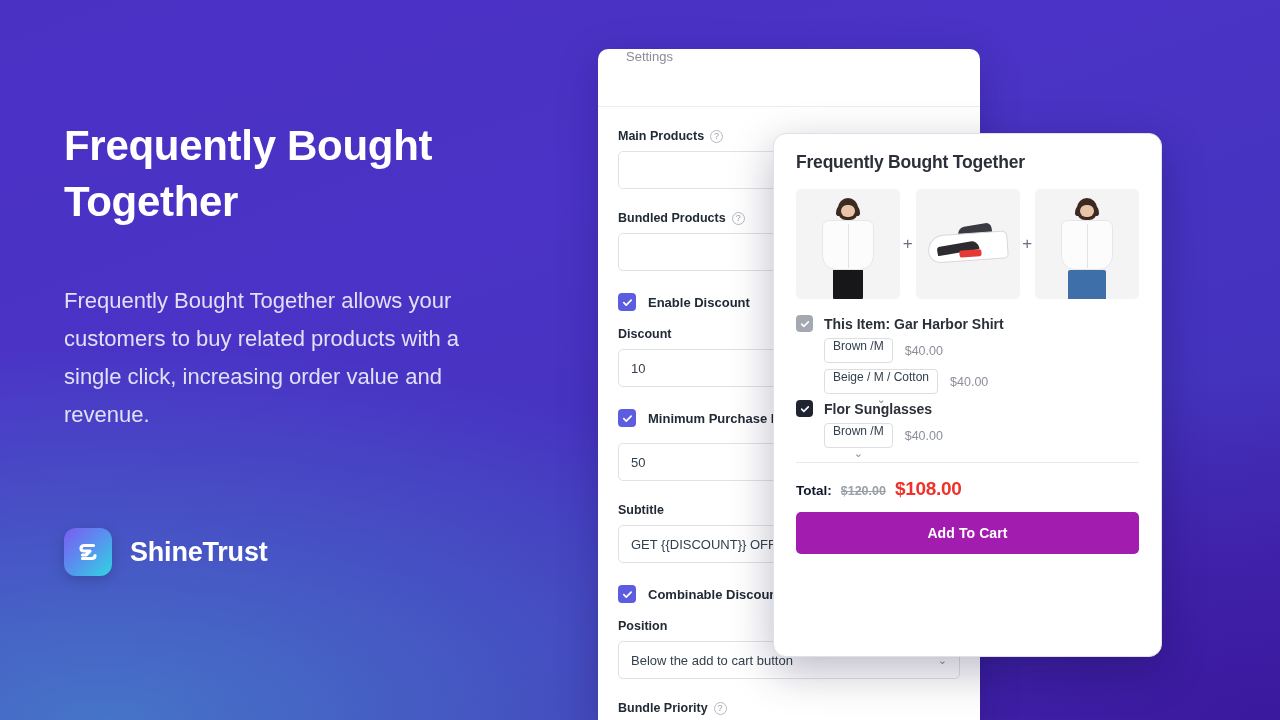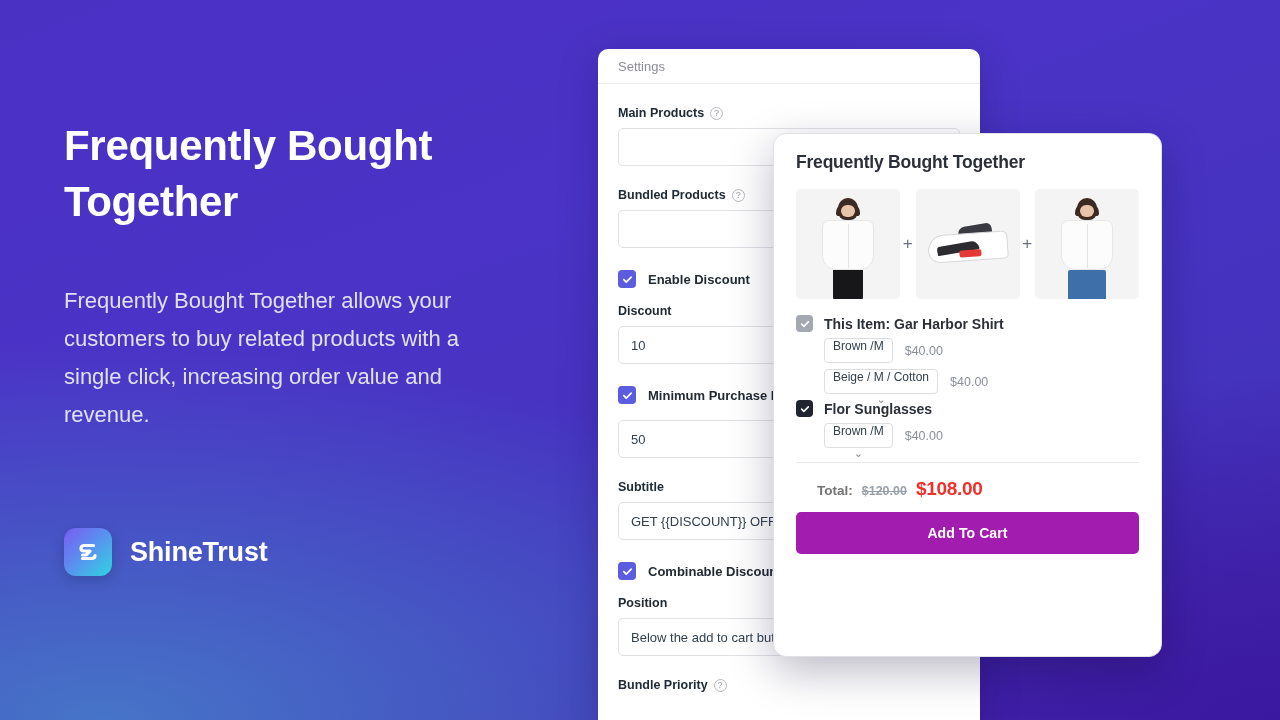--- a/index.html
+++ b/index.html
@@ -33,22 +33,22 @@
   .brand-name { font-size:27px; font-weight:bold; color:#fff; letter-spacing:-0.2px; }
 
   
   .settings-panel {
     position:absolute; left:598px; top:49px; width:382px; height:671px;
     background:#ffffff; border-radius:10px 10px 0 0;
     box-shadow:0 10px 40px rgba(20,10,60,0.22);
     overflow:hidden;
   }
   .settings-header {
-    height:35px; border-bottom:1px solid #ececef;
-    display:flex; align-items:center; padding:0 20px;
+    height:58px; border-bottom:1px solid #ececef;
+    display:flex; align-items:flex-start; padding:0 28px;
   }
   .settings-header-title { font-size:13px; color:#8c8c96; }
   .settings-body { padding:22px 20px 0 20px; }
   .field-label {
     font-size:12.5px; color:#212b36; font-weight:bold; display:flex; align-items:center; gap:6px;
     margin-bottom:8px;
   }
   .help-icon {
     width:13px; height:13px; border-radius:50%; border:1px solid #b6b9c0;
     color:#9aa0a8; font-size:9px; line-height:11px; text-align:center; font-weight:normal;
@@ -121,21 +121,21 @@
   .chk-dark svg { width:10px; height:10px; }
   .item-name { font-size:14px; color:#2b2f38; font-weight:bold; }
   .item-opts { display:flex; align-items:center; gap:12px; margin:6px 0 0 28px; }
   .variant {
     height:25px; border:1px solid #dcdee2; border-radius:4px; background:#fff;
     display:flex; align-items:center; gap:9px; padding:0 8px; font-size:12px; color:#33404d;flex-direction:column;
   }
   .item-price { font-size:12.5px; color:#8a8f98; }
   .divider { height:1px; background:#e8e9ec; margin:14px 0 0 0; }
   .total-row { display:flex; align-items:baseline; gap:9px; margin-top:15px; }
-  .total-label { font-size:13.5px; color:#737373; font-weight:bold;margin-left:21px; }
+  .total-label { font-size:13.5px; color:#0f172a; font-weight:bold; }
   .total-old { font-size:12.5px; color:#9aa0a8; text-decoration:line-through; font-weight:bold; }
   .total-new { font-size:19px; color:#f0302a; font-weight:bold; letter-spacing:-0.3px; }
   .atc-btn {
     margin-top:12px; height:42px; background:#a21caf; border-radius:5px;
     display:flex; align-items:center; justify-content:center;
     color:#fff; font-size:14px; font-weight:bold; letter-spacing:0.1px;
   }
 </style>
 </head>
 <body>

